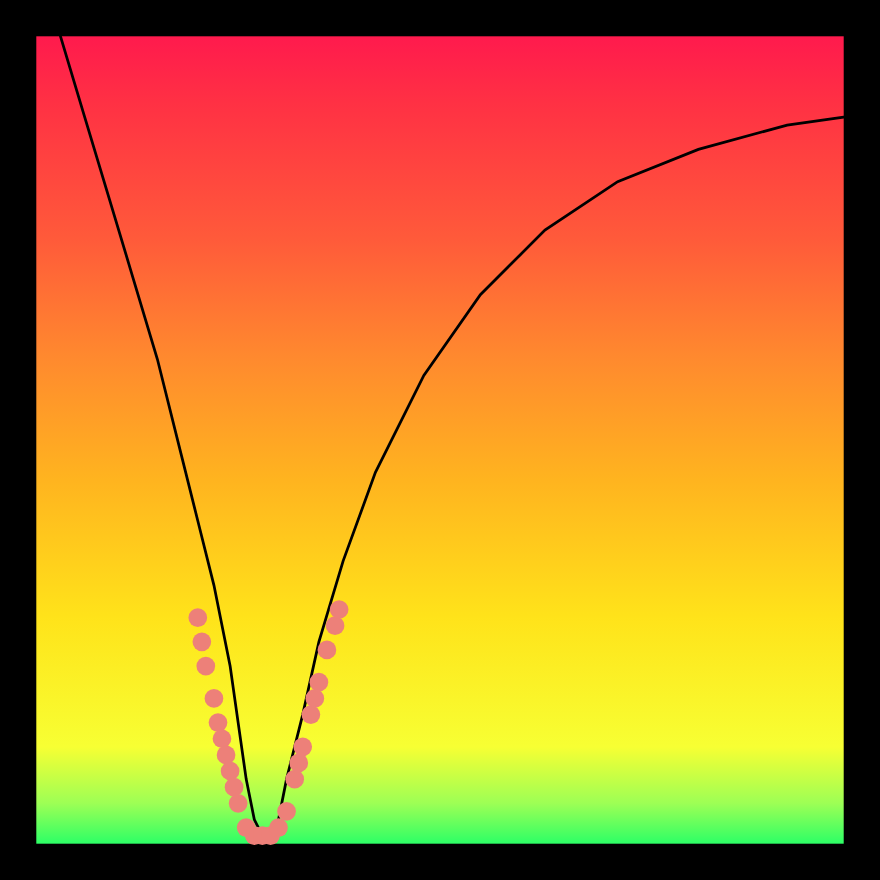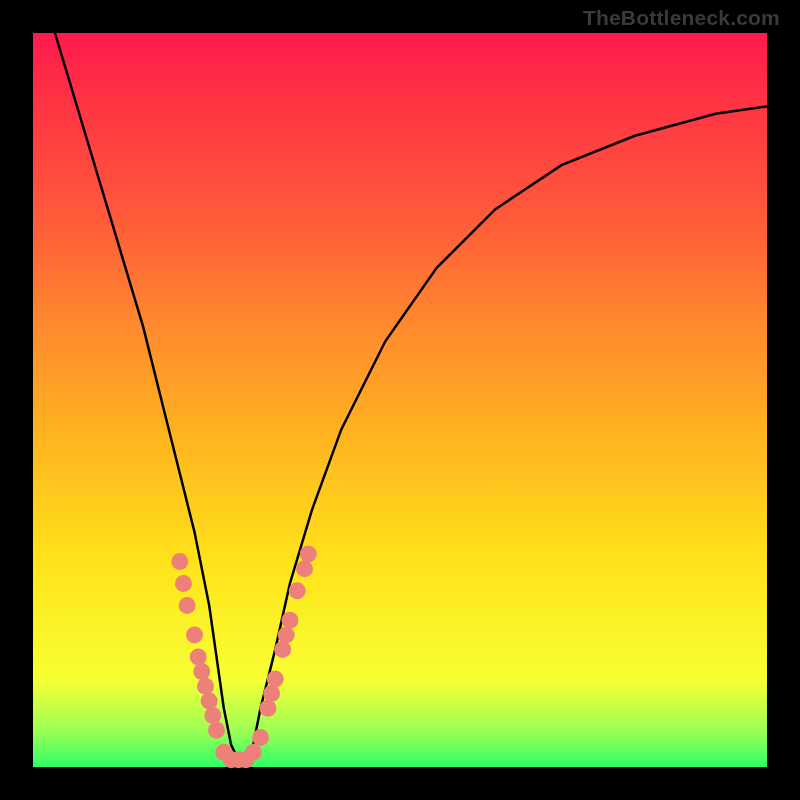--- a/index.html
+++ b/index.html
@@ -62,21 +62,20 @@
   }
   .dot {
     fill: #ed8079;
     stroke: none;
   }
 </style>
 </head>
 <body>
 
 <div class="frame">
-  <div class="watermark">TheBottleneck.com</div>
 
   <div class="plot">
     <svg class="curve" viewBox="0 0 734 734">
       <path id="curve-path" d="M22.0 0.0 L44.0 73.4 L66.1 146.8 L88.1 220.2 L110.1 293.6 L132.1 381.7 L146.8 440.4 L161.5 499.1 L176.2 572.5 L183.5 623.9 L190.8 675.3 L198.2 712.0 L205.5 726.7 L212.9 726.7 L220.2 712.0 L227.5 675.3 L242.2 616.6 L256.9 550.5 L278.9 477.1 L308.3 396.4 L352.3 308.3 L403.7 234.9 L462.4 176.2 L528.5 132.1 L601.9 102.8 L682.6 80.7 L734.0 73.4 "></path>
       <g id="dots">
           <circle cx="146.8" cy="528.5" r="8.5" class="dot"></circle>
           <circle cx="150.5" cy="550.5" r="8.5" class="dot"></circle>
           <circle cx="154.1" cy="572.5" r="8.5" class="dot"></circle>
           <circle cx="161.5" cy="601.9" r="8.5" class="dot"></circle>
           <circle cx="165.2" cy="623.9" r="8.5" class="dot"></circle>

